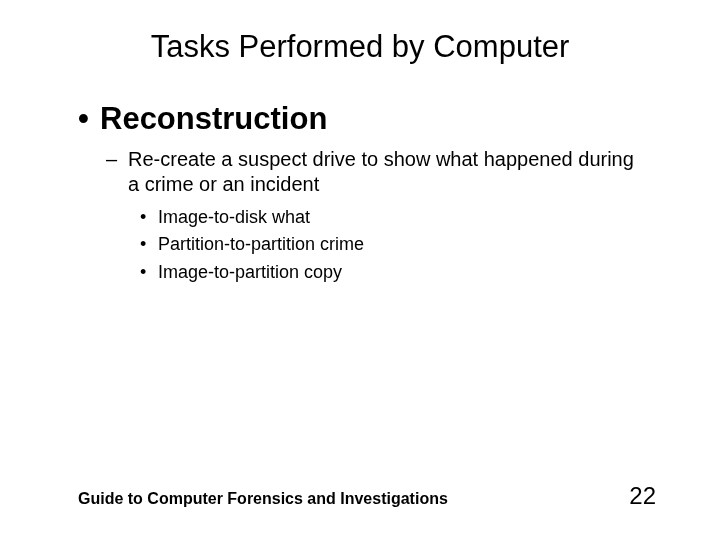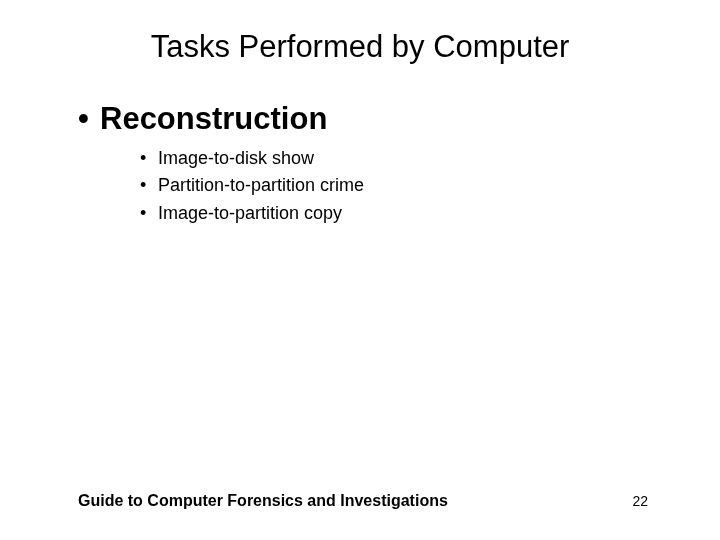--- a/index.html
+++ b/index.html
@@ -62,49 +62,52 @@
       left: 62px;
       top: 0;
     }
     .l3-group {
       margin-top: 8px;
     }
     .footer {
       position: absolute;
       bottom: 30px;
       left: 78px;
-      right: 72px;
+      right: 64px;
       display: flex;
       justify-content: space-between;
       align-items: baseline;
       gap: 32px;
     }
     .footer-left {
       font-size: 16px;
       font-weight: bold;
     }
     .footer-right {
-      font-size: 14px;
+      font-size: 24px;
       font-weight: normal;
     }
   </style>
 </head>
 <body>
 
 <div class="slide-title">
   <span>Tasks Performed by Computer</span><br>
 </div>
 
 <div class="content">
   <div class="l1">
     <span>Reconstruction</span>
   </div>
+  <div class="l2">
+    <span>Re-create a suspect drive to show what happened during a crime or an incident</span>
+  </div>
   <div class="l3-group">
     <div class="l3">
-      <span>Image-to-disk show</span>
+      <span>Image-to-disk what</span>
     </div>
     <div class="l3">
       <span>Partition-to-partition crime</span>
     </div>
     <div class="l3">
       <span>Image-to-partition copy</span>
     </div>
   </div>
 </div>
 

